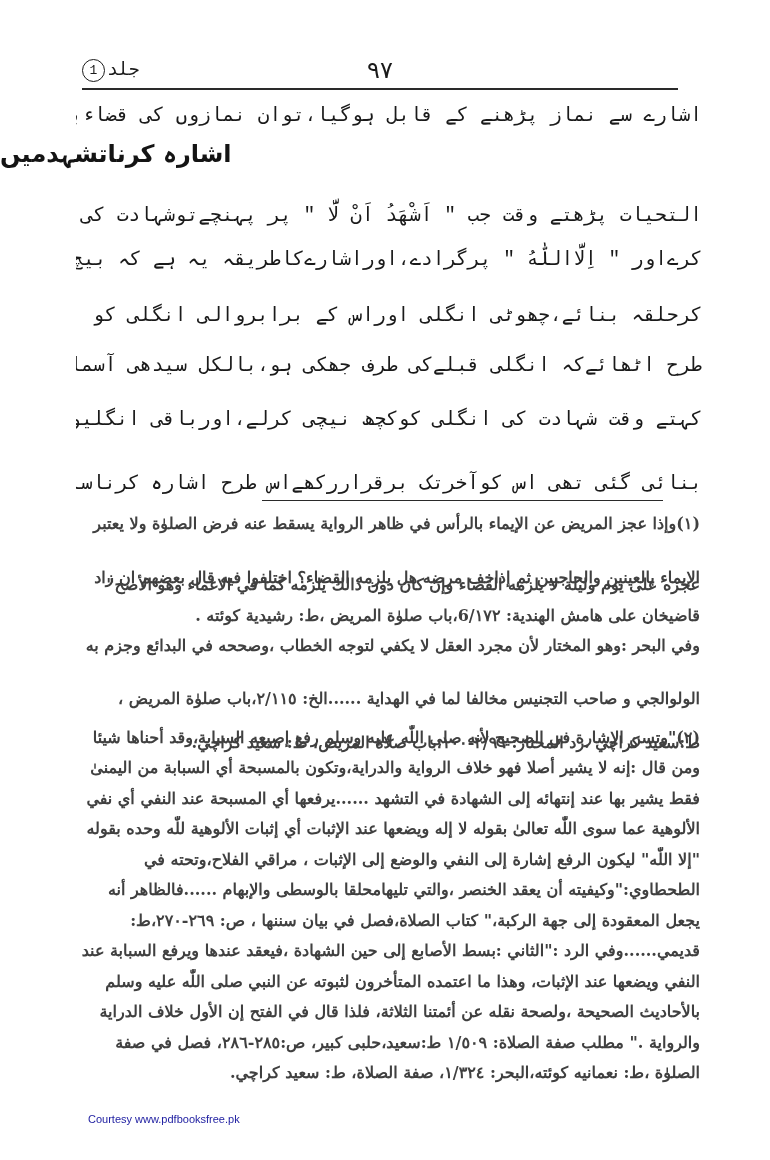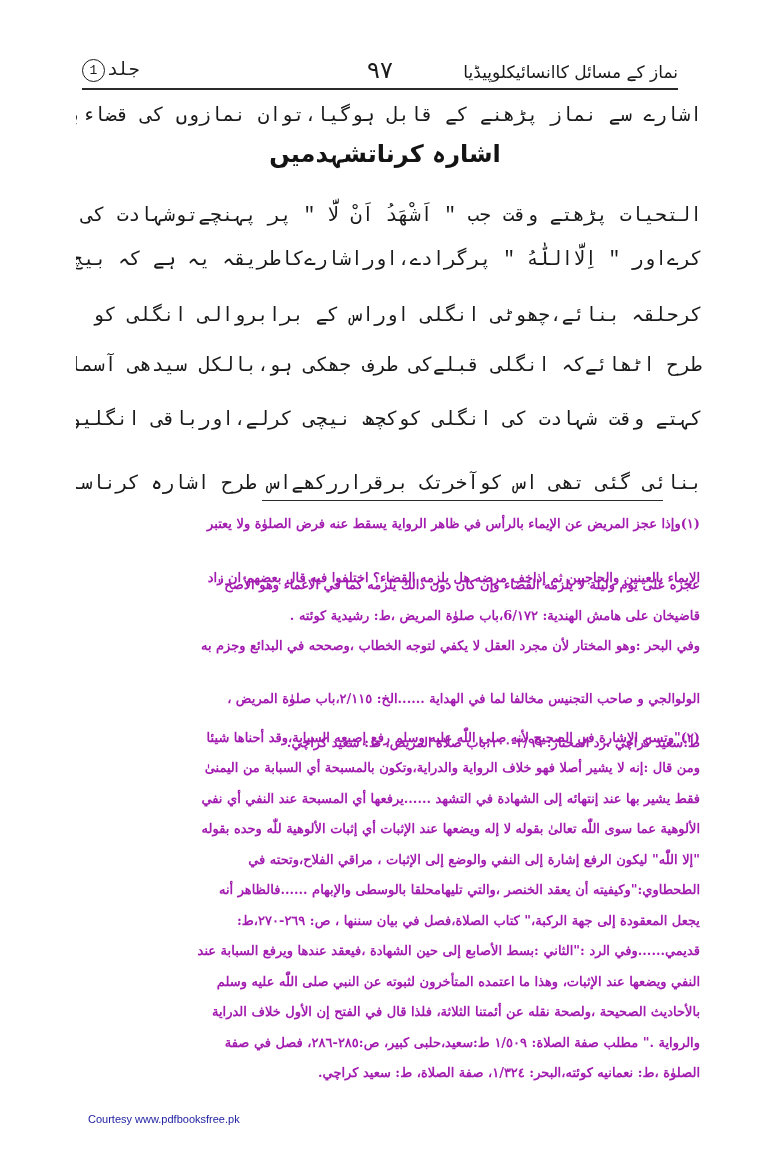--- a/index.html
+++ b/index.html
@@ -99,21 +99,21 @@
       overflow: hidden;
       text-align: right;
       line-height: 40px;
       font-family: Liberation Mono, monospace;
     }
     .section-heading {
       position: absolute;
       left: 0;
       width: 770px;
       top: 132px;
-      text-align: center;
+      text-align: left;
       direction: rtl;
       font-family: "DejaVu Sans", sans-serif;
       font-size: 24px;
       line-height: 44px;
       font-weight: bold;
       color: #141414;
     }
     .footnote-rule {
       position: absolute;
       left: 262px;
@@ -126,42 +126,41 @@
     .fn-line {
       position: absolute;
       left: 78px;
       width: 622px;
       direction: rtl;
       white-space: nowrap;
       overflow: hidden;
       text-align: right;
       font-family: "DejaVu Serif", serif;
       font-weight: bold;
-      font-size: 13px;
+      font-size: 16px;
       line-height: 25px;
-      color: #a21caf;
+      color: #404040;
     }
 
     .courtesy {
       position: absolute;
       left: 88px;
       top: 1113px;
       font-family: "Liberation Sans", sans-serif;
       font-size: 11px;
       color: #1c1ca0;
       white-space: nowrap;
     }
   </style>
 </head>
 <body>
 
 <div class="page">
 
   <div class="running-header">
-    <span class="rh-title">نماز کے مسائل کاانسائیکلوپیڈیا</span>
     <span class="rh-page">۹۷</span>
     <span class="rh-volume">
       <span>جلد</span><span class="vol-circle">1</span>
     </span>
   </div>
   <div class="header-rule"></div>
 
   <div class="urdu-body" style="top:96px;">
     <div class="urdu-line" style="top:0px;">اشارے سے نماز پڑھنے کے قابل ہوگیا،توان نمازوں کی قضاءبھی لازم ہوگی۔(۱)</div>
   </div>

